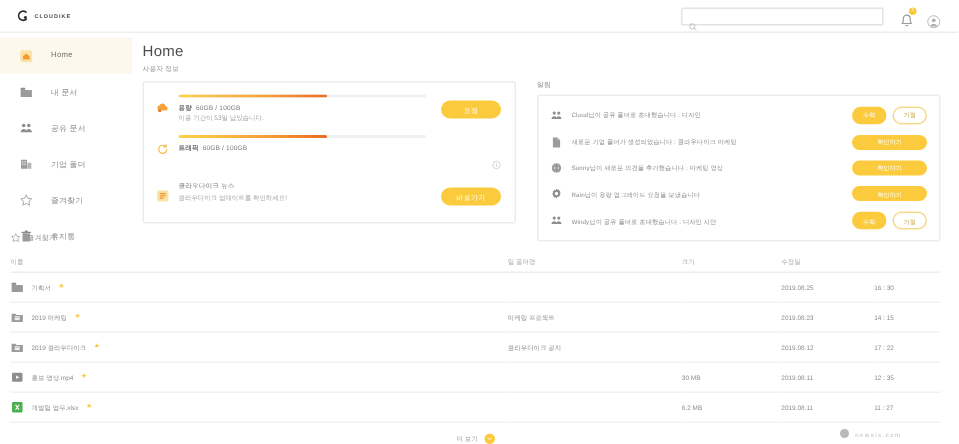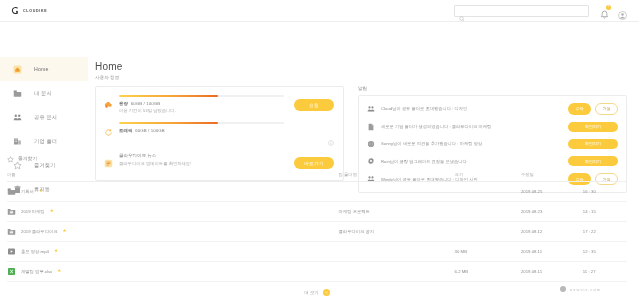--- a/index.html
+++ b/index.html
@@ -39,21 +39,21 @@
   .bell-wrap { position: relative; width: 9px; height: 10px; }
   .badge {
     position: absolute; top: -1px; right: -2px;
     width: 5px; height: 5px; border-radius: 50%;
     background: #fcc93a; color: #fff; font-size: 3.2px;
     display: flex; align-items: center; justify-content: center; line-height: 1;
   }
   .avatar-top { width: 9px; height: 9px; }
 
   
-  .body { flex: 1; display: flex; min-height: 0; margin-top: 32px; }
+  .body { flex: 1; display: flex; min-height: 0; }
 
   
   .sidebar { width: 88px; flex: 0 0 88px; background: #fff; padding-top: 3px; }
   .nav-item {
     height: 24px; display: flex; align-items: center; gap: 0;
     position: relative; cursor: default;
   }
   .nav-item.active { background: #fdf8ee; }
   .nav-ico { width: 34px; flex: 0 0 34px; display: flex; justify-content: center; align-items: center; }
   .nav-label { font-size: 5.2px; color: #8a8a8a; letter-spacing: .2px; }

